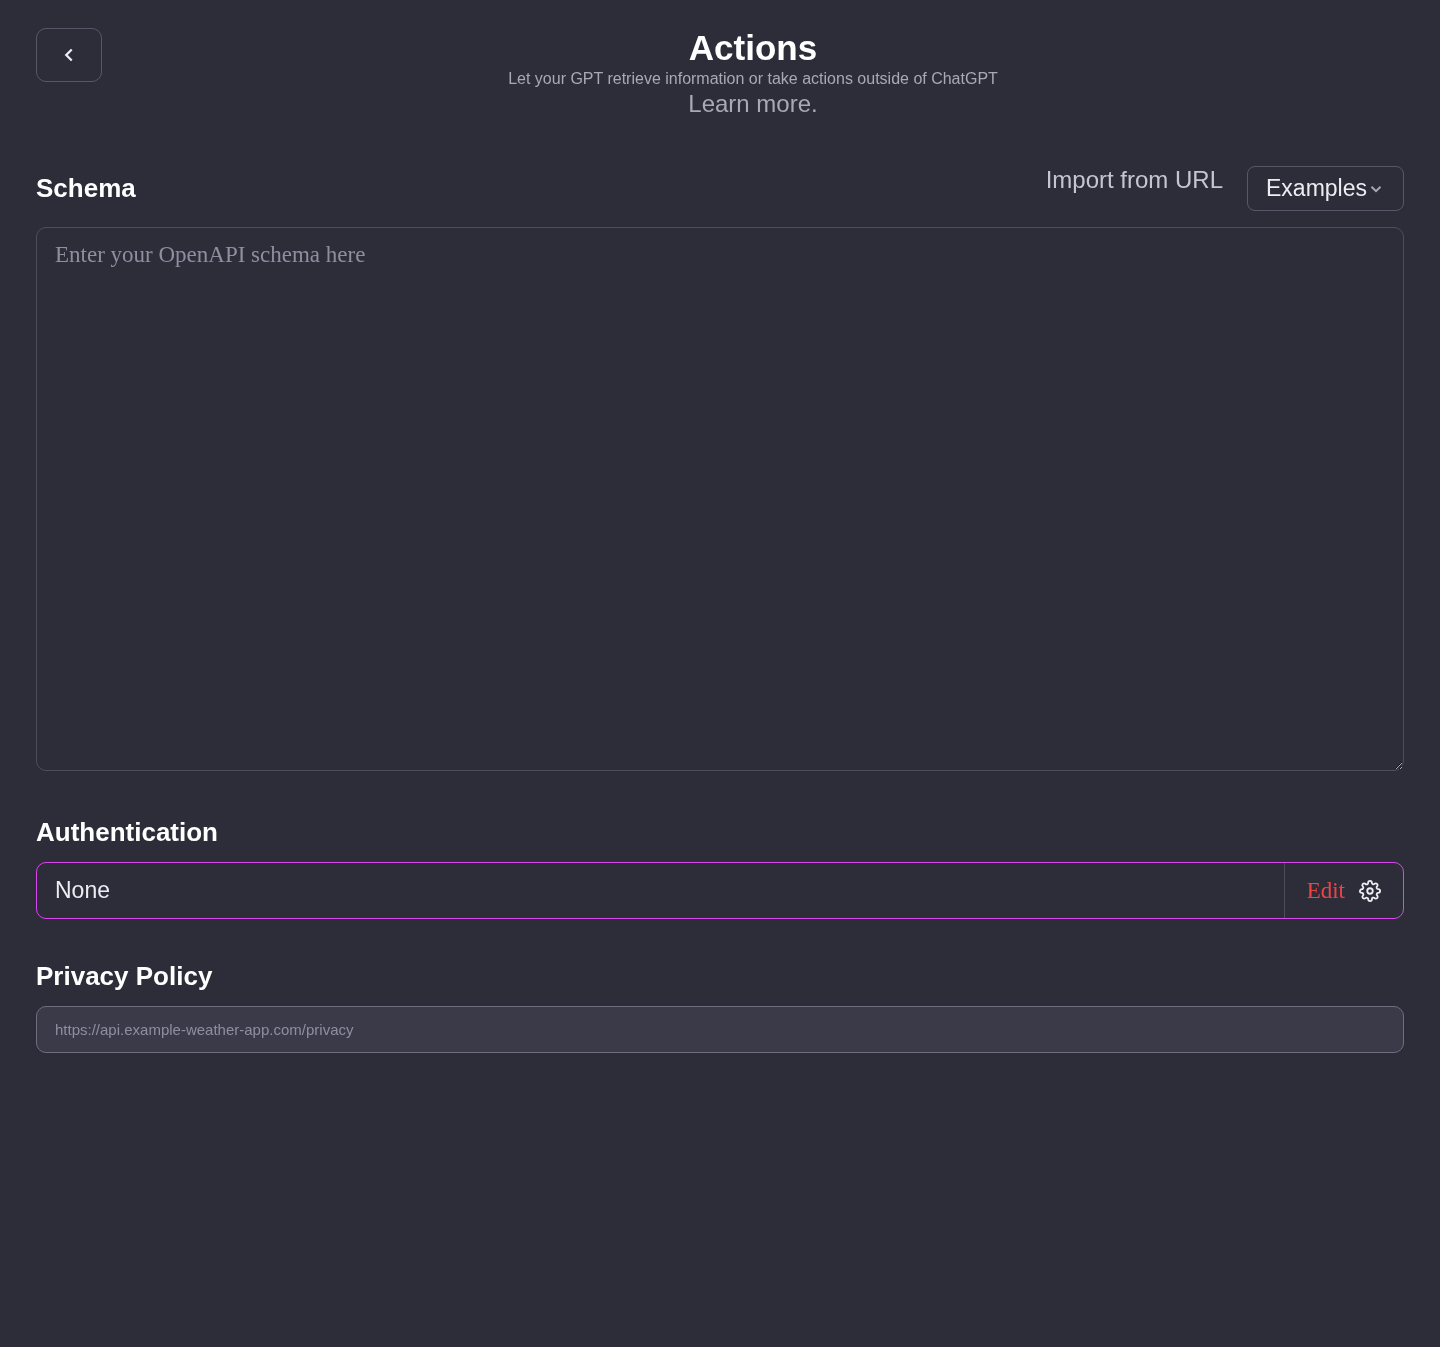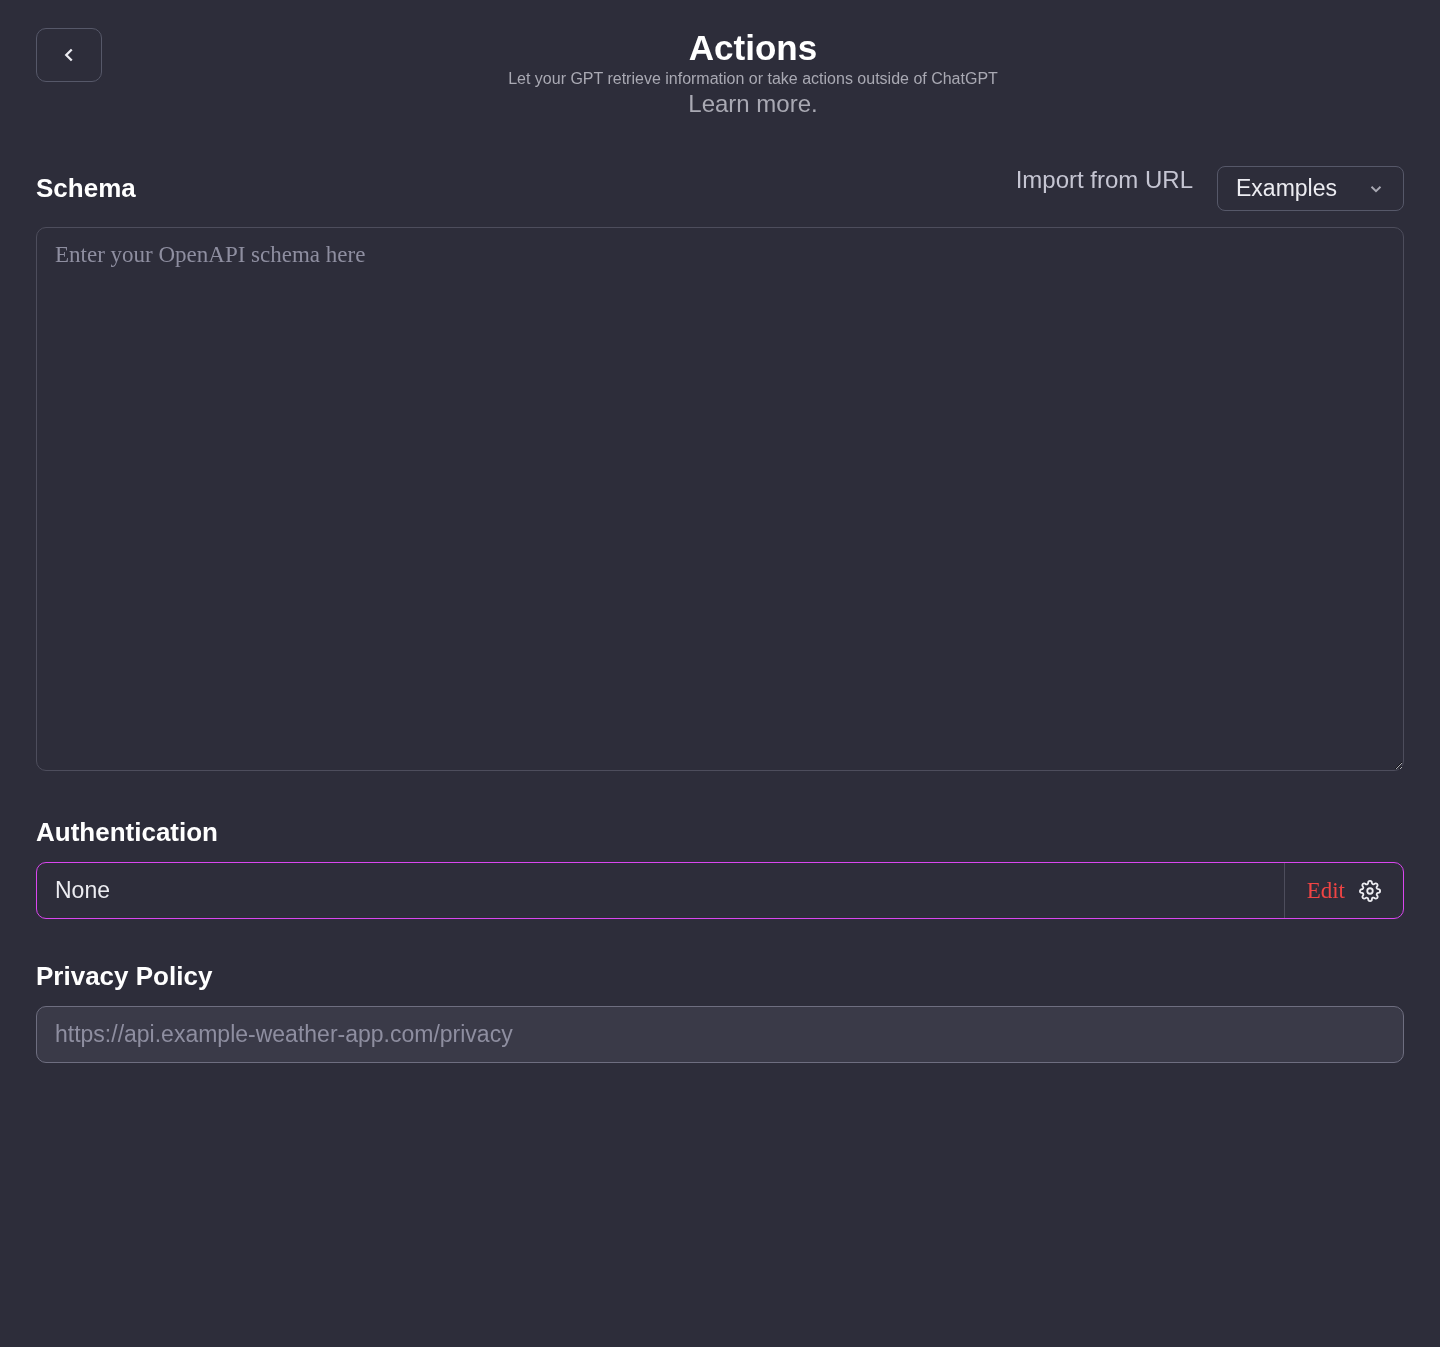--- a/index.html
+++ b/index.html
@@ -98,21 +98,20 @@
       cursor: pointer;
     }
 
     .examples-dropdown {
       border: 1px solid #565869;
       border-radius: 8px;
       background: transparent;
       padding: 8px 18px;
       display: flex;
       align-items: center;
-      gap: 30px;
       cursor: pointer;
     }
 
     .examples-dropdown-label {
       font-size: 23px;
       color: #ececf1;
     }
 
     .chevron-down {
       width: 18px;
@@ -182,21 +181,21 @@
       stroke-width: 2;
       fill: none;
     }
 
     .privacy-input {
       width: 100%;
       background: #3a3a48;
       border: 1px solid #6e6e80;
       border-radius: 10px;
       padding: 14px 18px;
-      font-size: 23px;
+      font-size: 15px;
       color: #ececf1;
       outline: none;
       margin-top: 14px;
     }
 
     .privacy-input::placeholder {
       color: #8e8ea0;
     }
   </style>
 </head>

